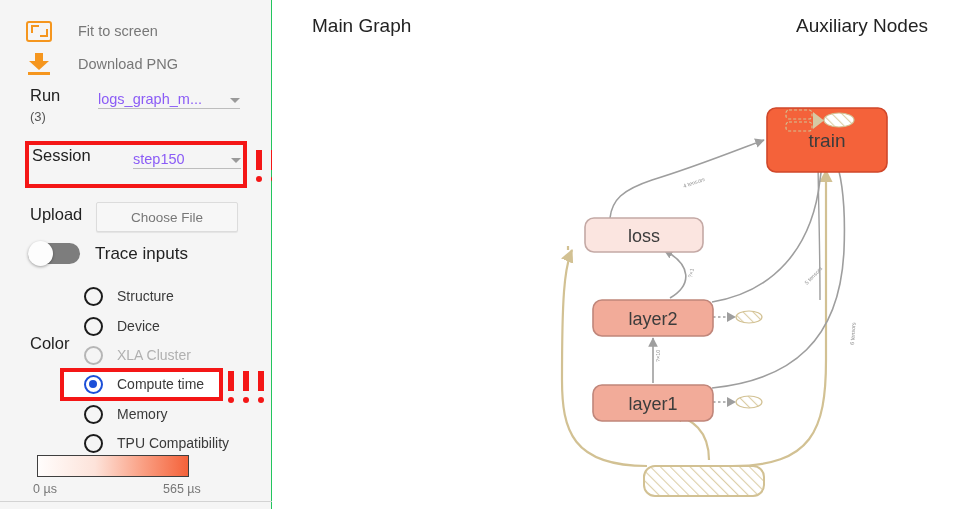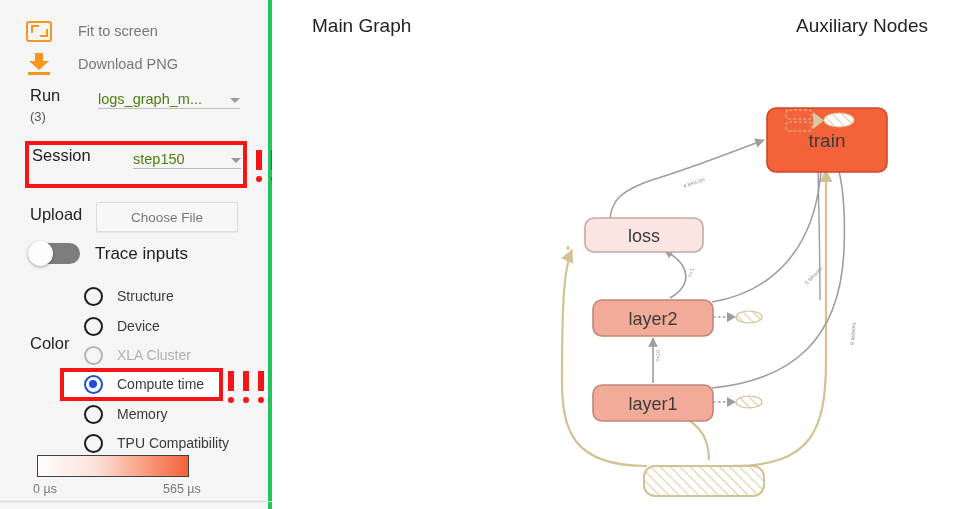--- a/index.html
+++ b/index.html
@@ -7,21 +7,21 @@
     width:964px;height:509px;
     background:#ffffff;
     font-family:"Liberation Sans", sans-serif;
     overflow:hidden;
     position:relative;
   }
   
   #sidebar{
     position:absolute;left:0;top:0;width:272px;height:509px;
     background:#f5f5f5;
-    border-right:4px solid #22c55e;
+    border-right:1px solid #22c55e;
     box-sizing:border-box;
   }
   .row{display:flex;align-items:center;}
   
   #fit-row{position:absolute;left:0;top:16px;width:272px;height:30px;}
   #png-row{position:absolute;left:0;top:49px;width:272px;height:30px;}
   .icon-slot{width:78px;display:flex;justify-content:center;align-items:center;}
   .icon-label{font-size:14.5px;color:#777777;}
   .fit-icon{
     width:26px;height:21px;border:2.5px solid #f5961e;border-radius:3px;
@@ -39,21 +39,21 @@
   .dl-icon .bar{position:absolute;left:2px;bottom:0px;width:22px;height:3px;background:#f5961e;}
 
   
   #run-block{position:absolute;left:0;top:86px;width:260px;height:46px;}
   .field-label{font-size:16.5px;color:#222;}
   .field-sub{font-size:13px;color:#555;}
   .select{
     position:relative;border-bottom:1px solid #bdbdbd;
     height:22px;display:flex;align-items:flex-end;justify-content:space-between;
   }
-  .select .val{font-size:14.5px;color:#4d7c0f;padding-bottom:1px;}
+  .select .val{font-size:14.5px;color:#8b5cf6;padding-bottom:1px;}
   .caret{
     width:0;height:0;border-left:5px solid transparent;border-right:5px solid transparent;
     border-top:5px solid #9a9a9a;margin-bottom:5px;
   }
   #run-label{position:absolute;left:30px;top:0px;}
   #run-count{position:absolute;left:30px;top:23px;}
   #run-select{position:absolute;left:98px;top:0px;width:142px;}
 
   
   #session-box{

